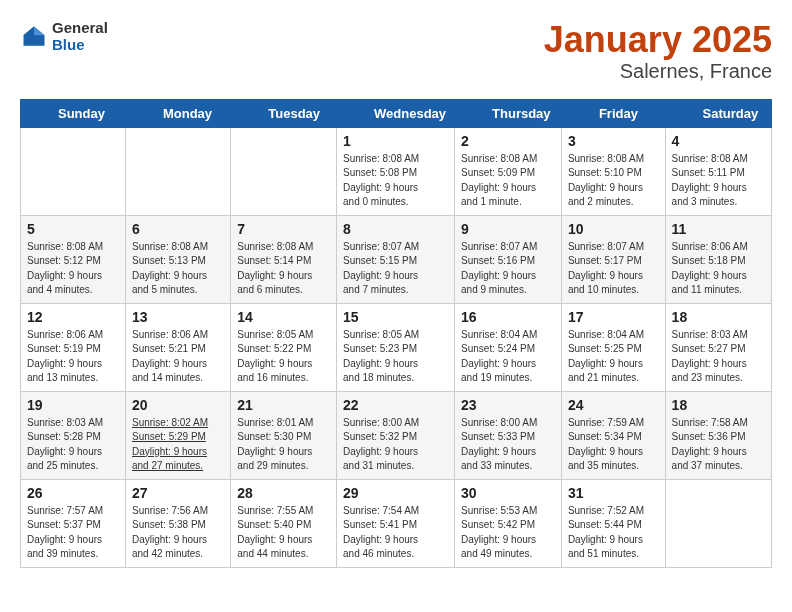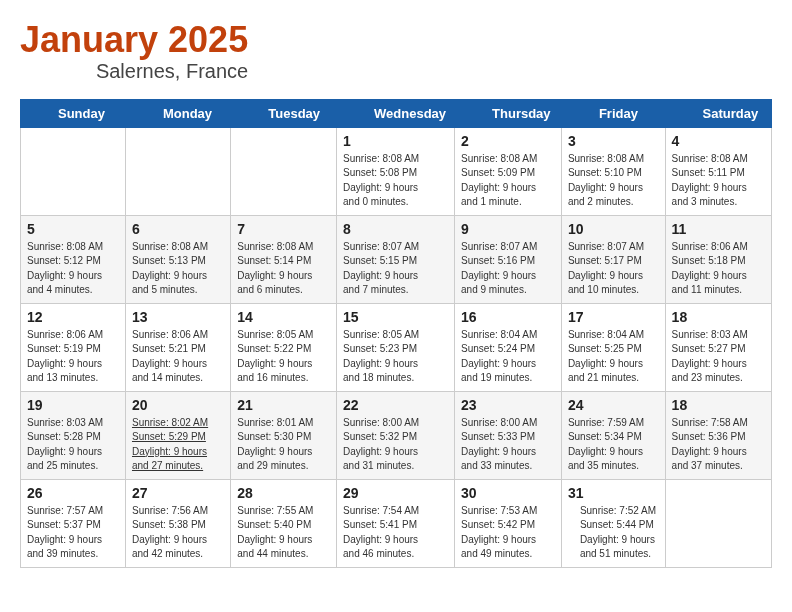--- a/index.html
+++ b/index.html
@@ -97,20 +97,31 @@
     
     tr:first-child th {
       background: #1a5fa8 !important;
       padding-left: 37px;
     }
   </style>
 </head>
 <body>
 
 <div class="header">
+  <div class="logo">
+    <svg class="logo-icon" viewBox="0 0 32 32">
+      <polygon points="16,4 28,14 28,26 4,26 4,14" fill="#1a5fa8"></polygon>
+      <polygon points="16,4 28,14 16,14" fill="#4a90d9"></polygon>
+      <polygon points="16,4 4,14 16,14" fill="#1a5fa8"></polygon>
+    </svg>
+    <div class="logo-text">
+      <span class="logo-general">General</span>
+      <span class="logo-blue">Blue</span>
+    </div>
+  </div>
   <div class="title-block">
     <div class="title-month">January 2025</div>
     <div class="title-location">Salernes, France</div>
   </div>
 </div>
 
 <table class="calendar">
   <thead>
     <tr>
     <th>Sunday</th>
@@ -333,28 +344,28 @@
         </td>
         <td>
           <div class="day-num">29</div>
           <div class="day-info" style="white-space: pre-line;">Sunrise: 7:54 AM
 Sunset: 5:41 PM
 Daylight: 9 hours
 and 46 minutes.</div>
         </td>
         <td>
           <div class="day-num">30</div>
-          <div class="day-info" style="white-space: pre-line;">Sunrise: 7:53 AM
+          <div class="day-info" style="white-space: pre-line;">Sunrise: 5:53 AM
 Sunset: 5:42 PM
 Daylight: 9 hours
 and 49 minutes.</div>
         </td>
         <td>
           <div class="day-num">31</div>
-          <div class="day-info" style="white-space: pre-line; margin-left: 12px;">Sunrise: 7:52 AM
+          <div class="day-info" style="white-space: pre-line;">Sunrise: 7:52 AM
 Sunset: 5:44 PM
 Daylight: 9 hours
 and 51 minutes.</div>
         </td>
         <td class="empty-cell"></td>
       </tr>
     </tbody>
 </table>
 
 </body></html>

